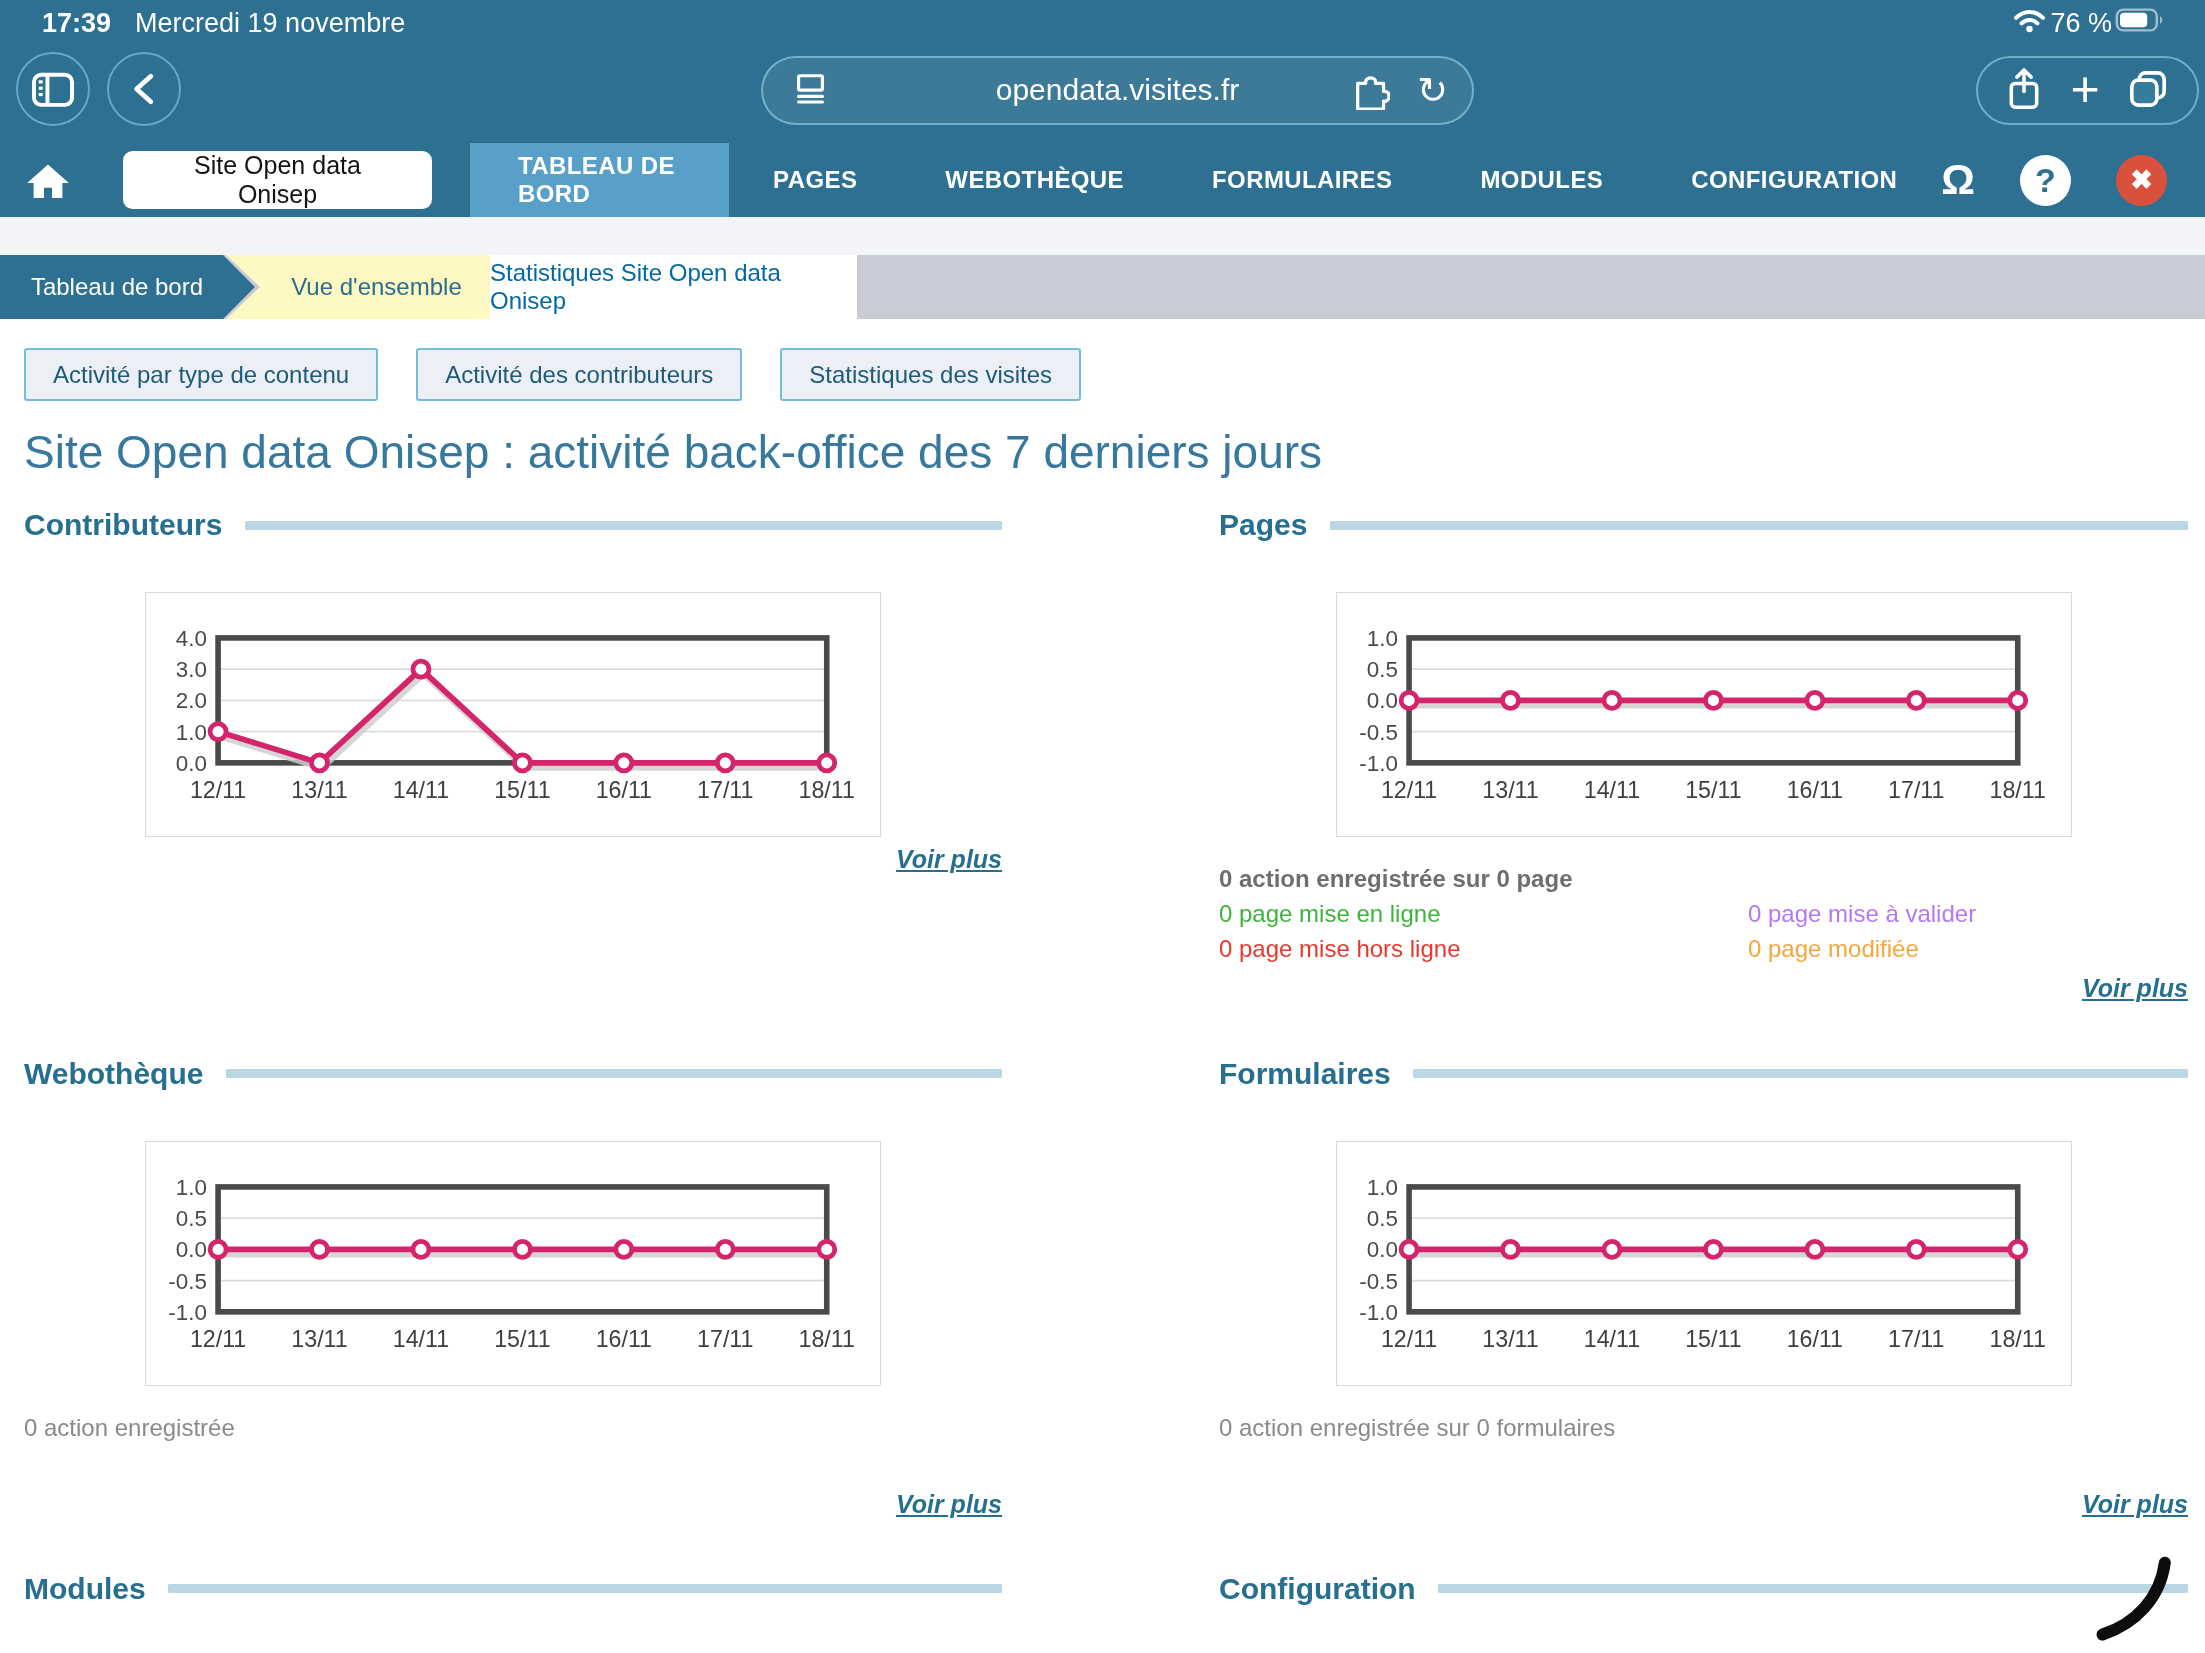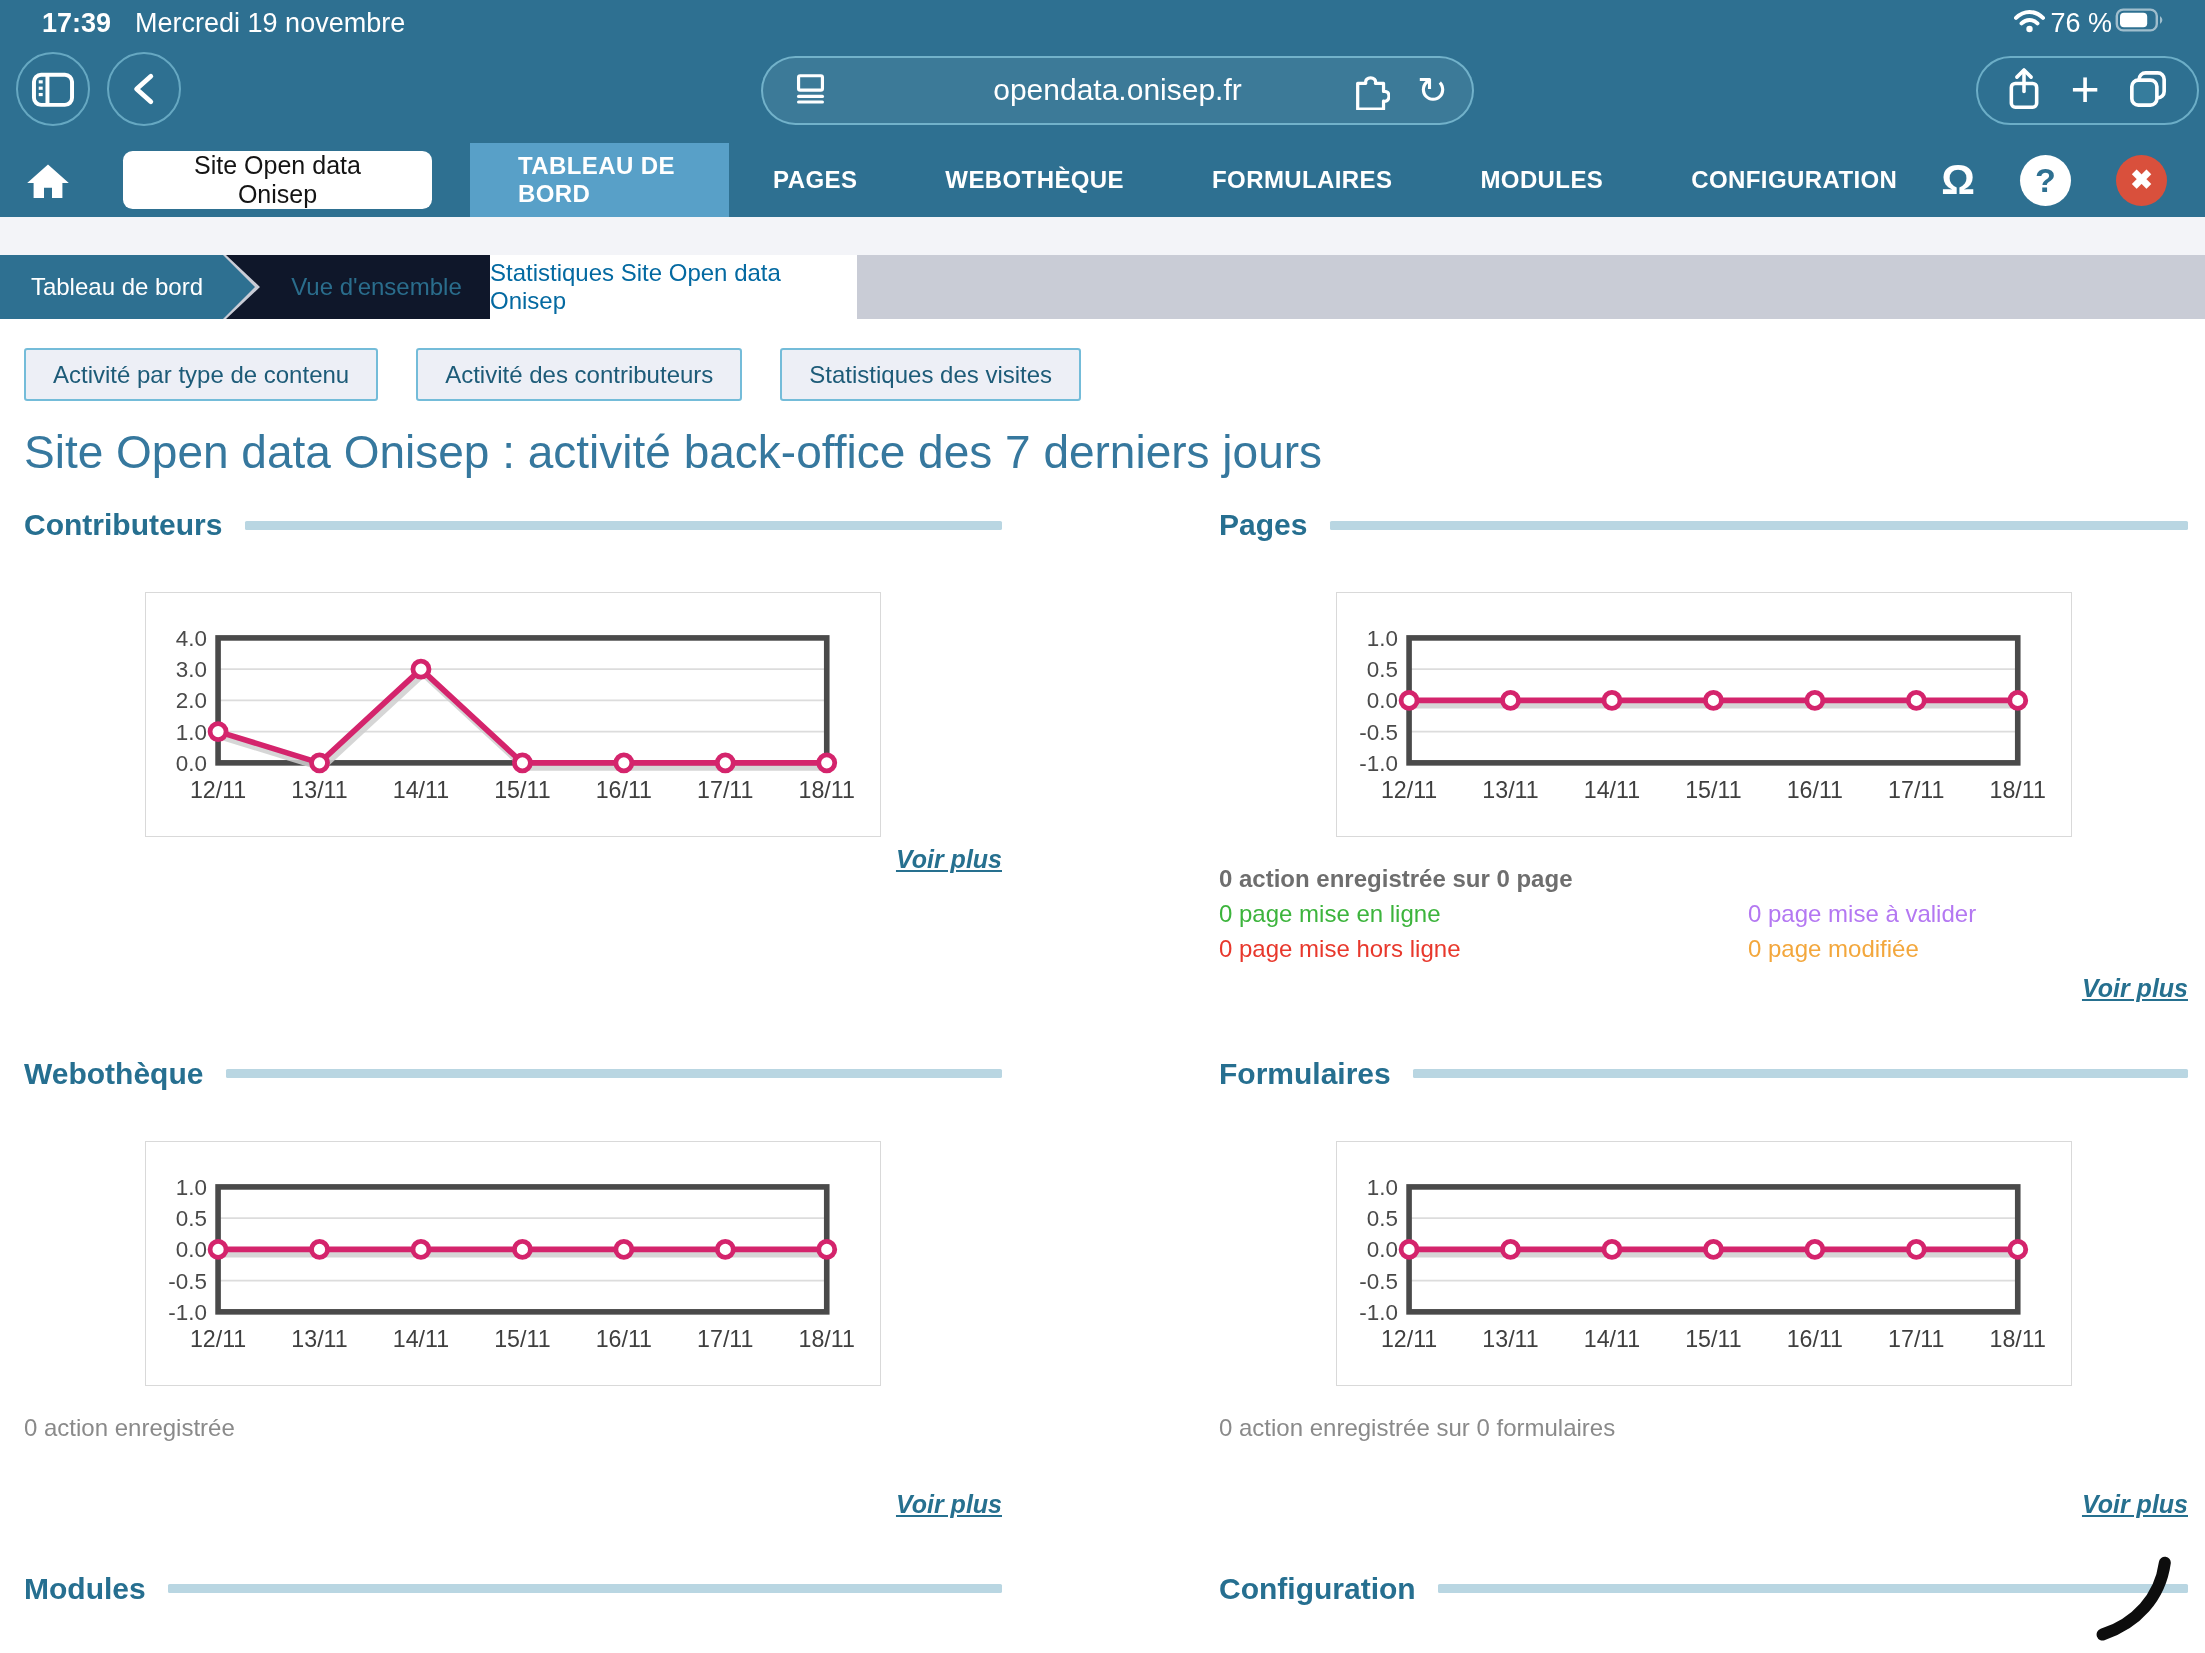--- a/index.html
+++ b/index.html
@@ -42,21 +42,21 @@
   .round-help { width:51px; height:51px; border-radius:50%; background:#fff; color:#2e7091;
     font-size:34px; font-weight:bold; display:flex; align-items:center; justify-content:center; }
   .round-close { width:51px; height:51px; border-radius:50%; background:#d9503c; color:#fff;
     font-size:27px; font-weight:bold; display:flex; align-items:center; justify-content:center; }
   
   .strip { height:38px; background:#f3f4f8; }
   .crumbs { height:64px; background:#c9ccd6; display:flex; }
   .crumb { display:flex; align-items:center; justify-content:center; font-size:24px; }
   .crumb-teal { background:#2e7091; color:#fff; width:255px; padding-right:21px;
     clip-path:polygon(0 0, calc(100% - 32px) 0, 100% 50%, calc(100% - 32px) 100%, 0 100%); z-index:2; }
-  .crumb-gray { background:#0f172a; color:#2a6d8c; width:264px; margin-left:-29px; padding-left:37px;
+  .crumb-gray { background:#fef9c3; color:#2a6d8c; width:264px; margin-left:-29px; padding-left:37px;
     clip-path:polygon(0 0, 100% 0, 100% 100%, 0 100%, 34px 50%); z-index:1; }
   .crumb-white { background:#ffffff; color:#0369a1; width:367px; }
   
   .filters { display:flex; gap:38px; margin:29px 0 0 24px; }
   .filter-btn { height:53px; padding:0 27px; background:#edeff6; border:2.4px solid #74bcd9;
     border-radius:3.2px; font-size:24px; color:#1d5b78; font-family:inherit; }
   .page-title { margin:24px 0 0 24px; font-size:46px; font-weight:400; color:#36789e; }
   .grid { display:grid; grid-template-columns:978px 969px; column-gap:217px; row-gap:27px;
     padding-left:24px; margin-top:11.2px; }
   .sec { margin-top:11.2px; }
@@ -116,21 +116,21 @@
         </svg>
     </div>
     <div class="urlbar">
       <span class="lefticon">
         <svg width="35" height="35" viewBox="0 0 44 44">
             <rect x="7" y="6" width="30" height="18" rx="2" fill="none" stroke="#fff" stroke-width="4"></rect>
             <line x1="7" y1="32" x2="37" y2="32" stroke="#fff" stroke-width="4" stroke-linecap="round"></line>
             <line x1="7" y1="39" x2="37" y2="39" stroke="#fff" stroke-width="4" stroke-linecap="round"></line>
           </svg>
       </span>
-      <span class="url">opendata.onisep.fr</span>
+      <span class="url">opendata.visites.fr</span>
       <span class="righticons">
         <span>
           <svg width="42" height="42" viewBox="0 0 52 52">
               <path d="M12,19 h10 c-2,-9 14,-9 12,0 h10 v10 c9,-2 9,14 0,12 v10 h-32 z" fill="none" stroke="#fff" stroke-width="4" stroke-linejoin="round"></path>
             </svg>
         </span>
         <span class="reload-glyph">↻</span>
       </span>
     </div>
     <div class="pill">

